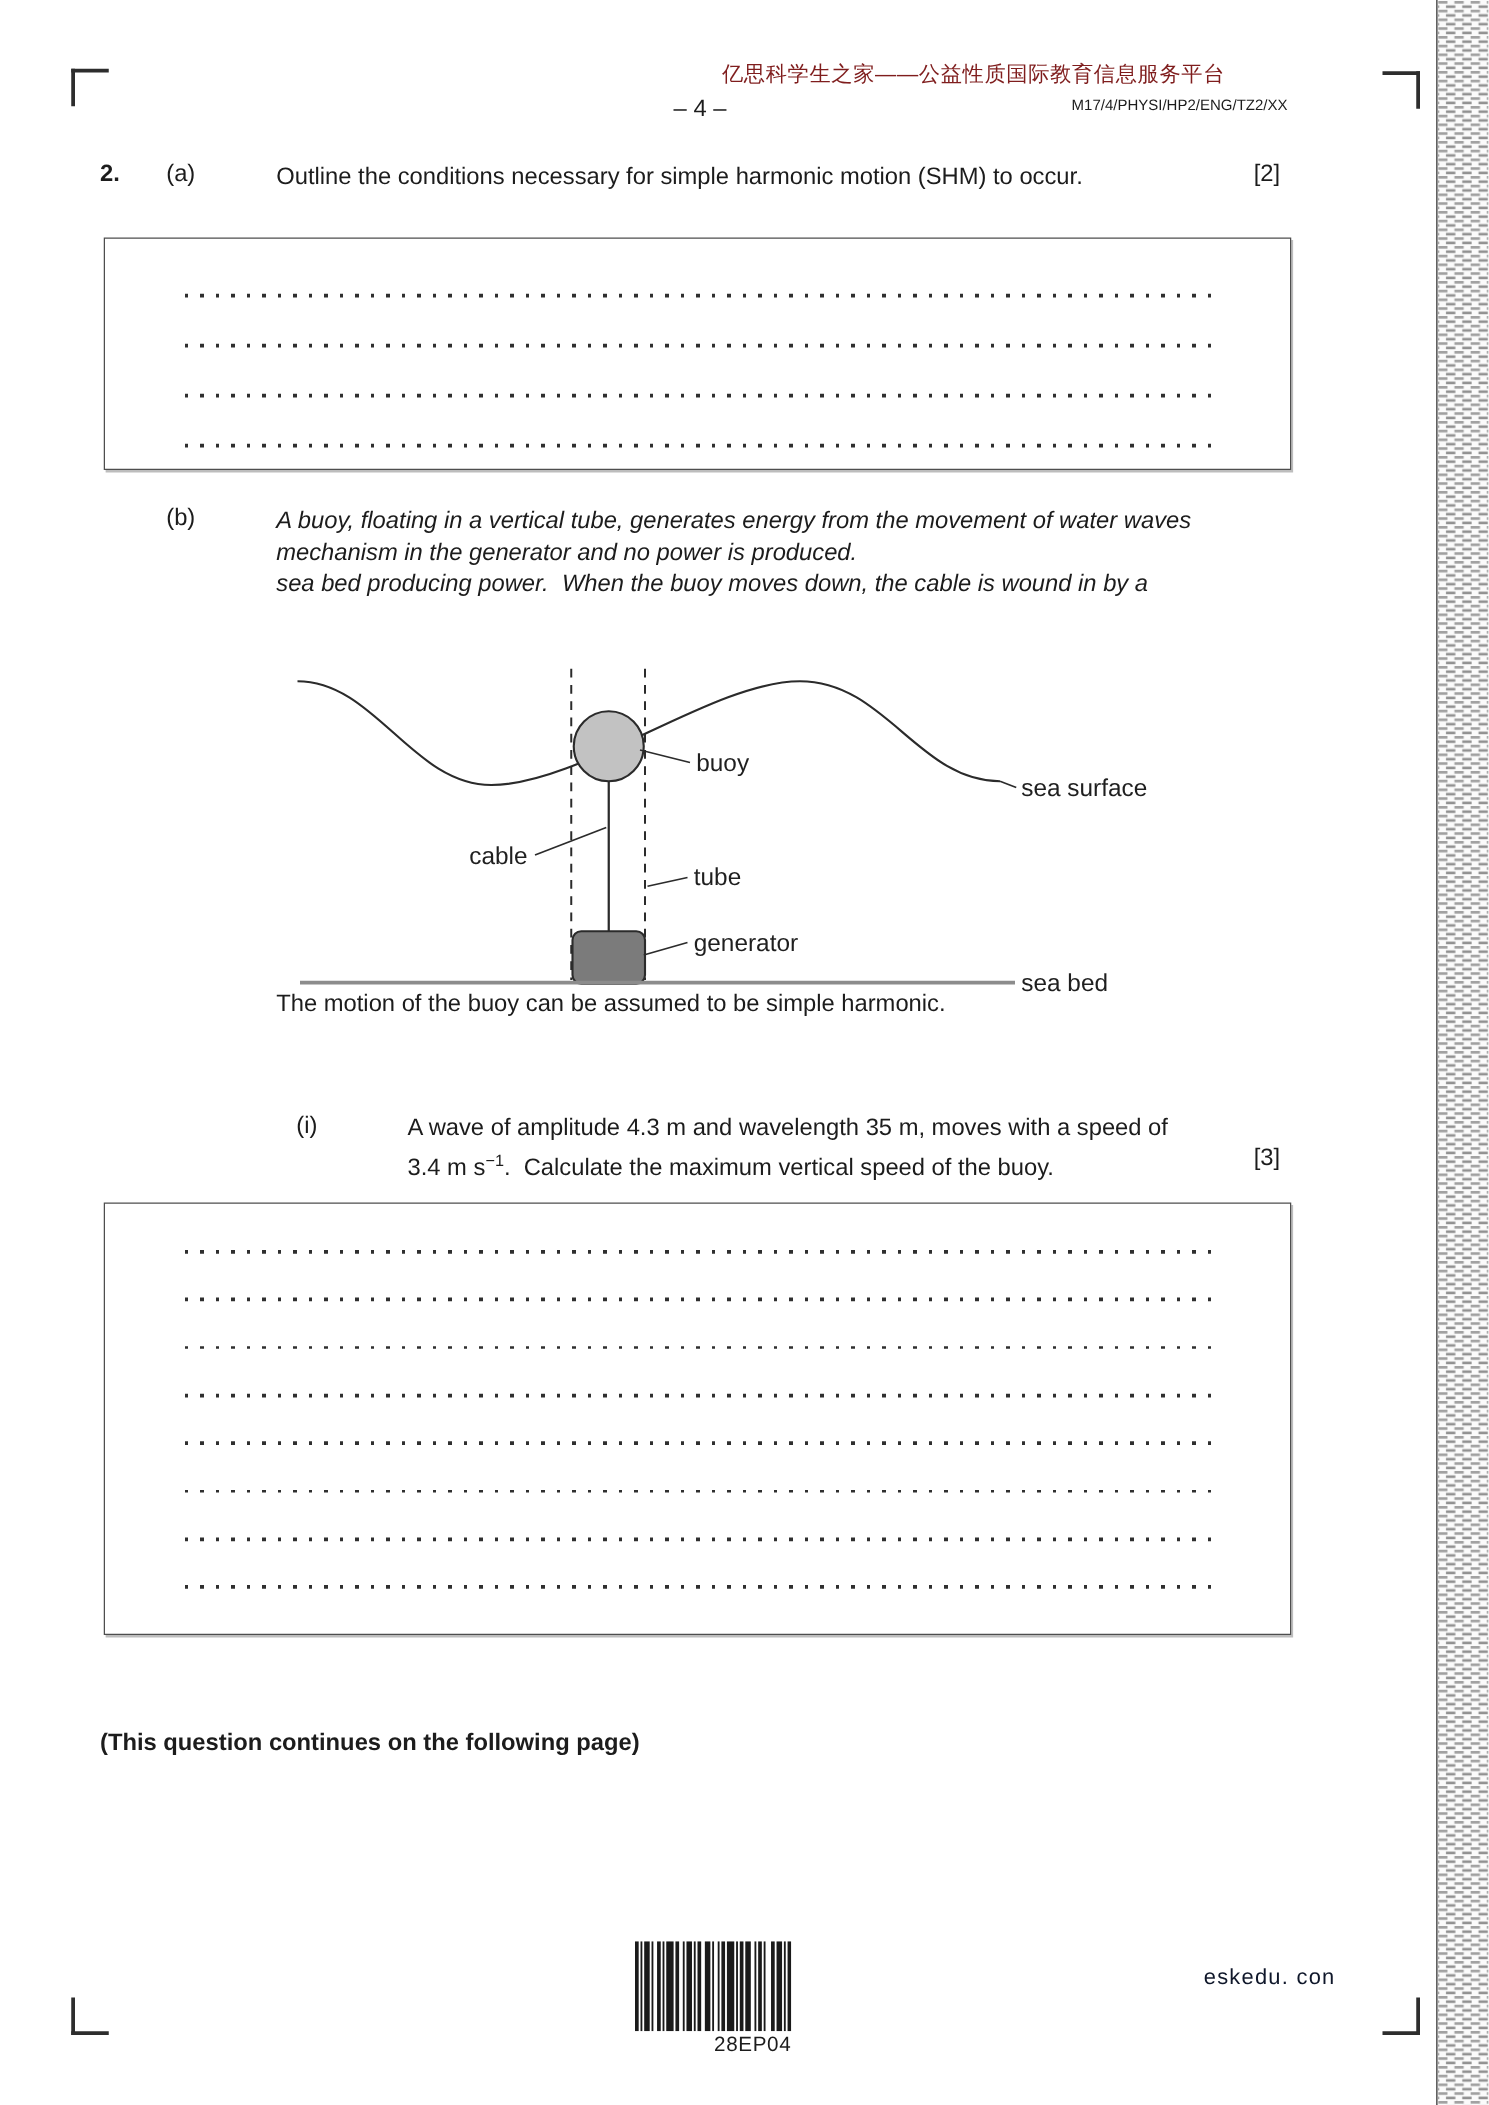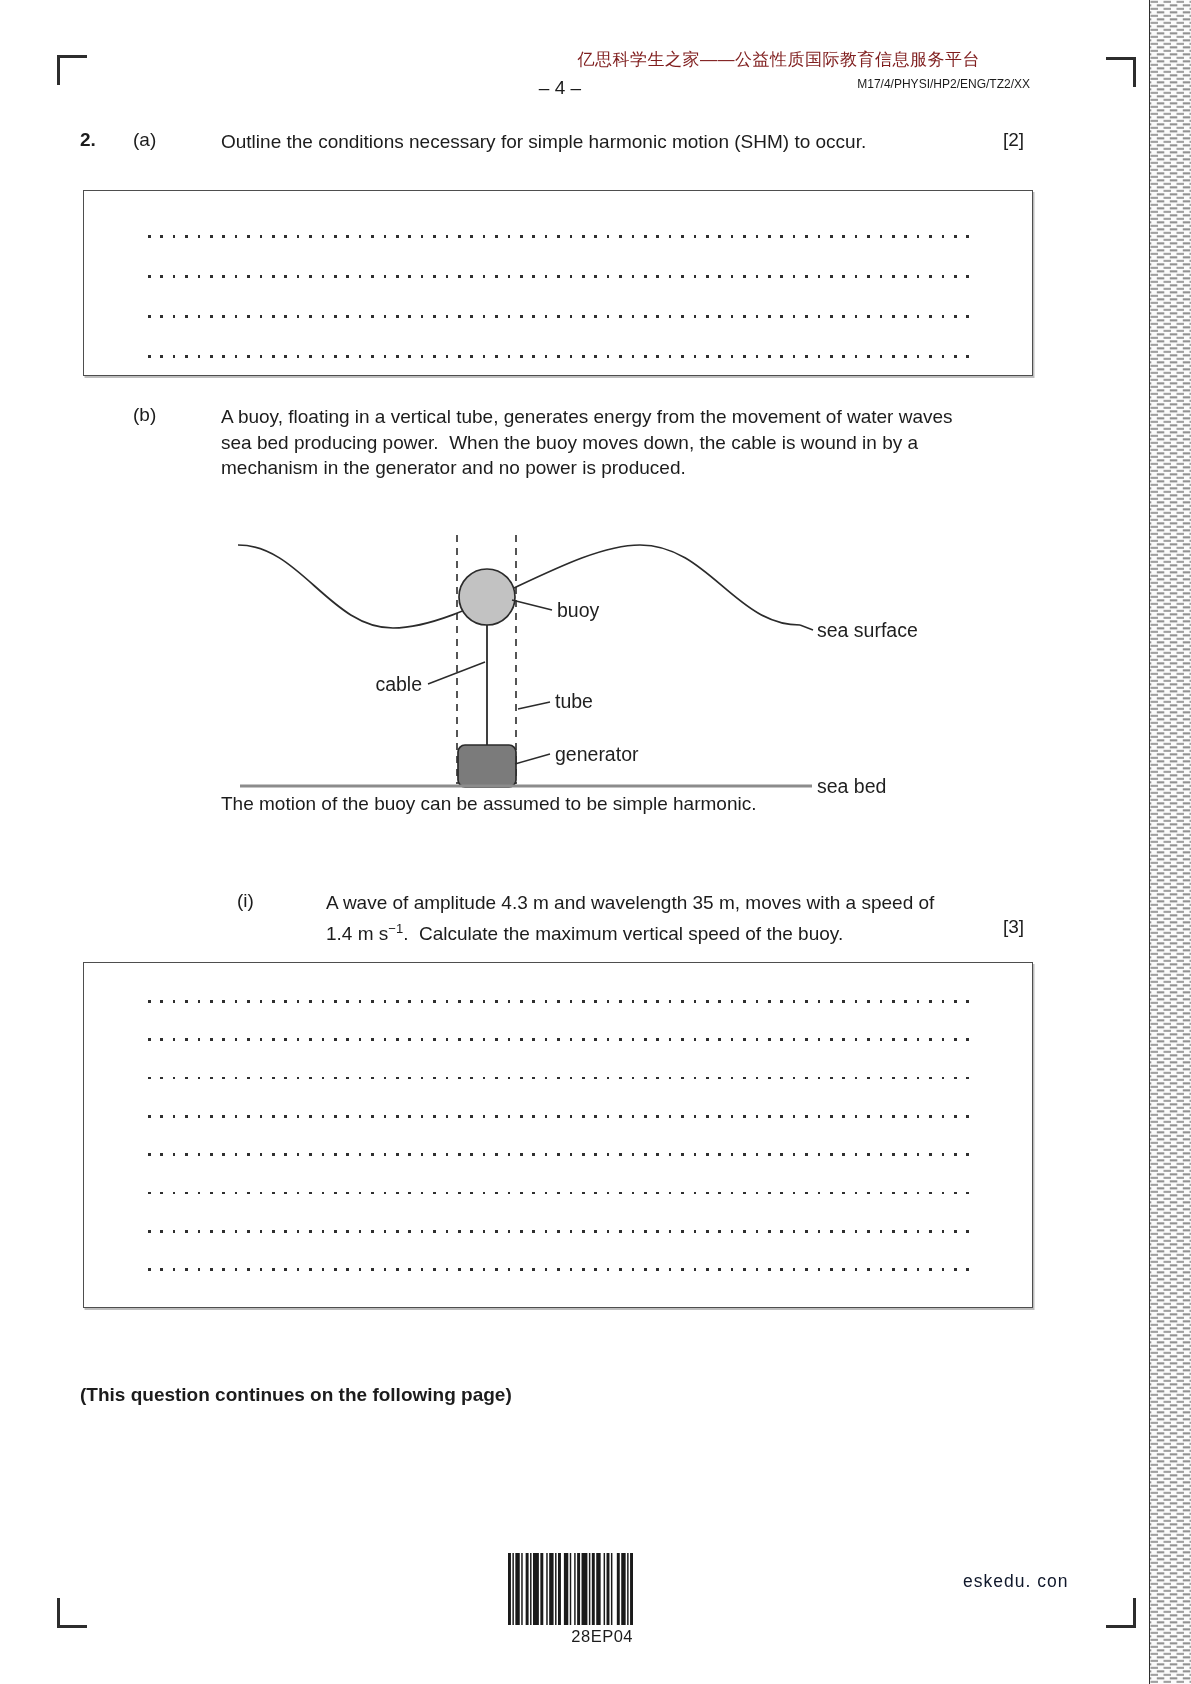--- a/index.html
+++ b/index.html
@@ -79,24 +79,24 @@
   <div class="abs marks" style="left:1003px; top:129px;">[2]</div>
 
   <div class="abs answer-box" style="top:190px; height:184px;">
       <div class="dotline" style="top: 44px;"></div>
       <div class="dotline" style="top: 84px;"></div>
       <div class="dotline" style="top: 124px;"></div>
       <div class="dotline" style="top: 164px;"></div>
     </div>
 
   <div class="abs part-label" style="left:133px; top:404px;">(b)</div>
-  <div class="abs body-text" style="left:185px; top:404px;">
+  <div class="abs body-text" style="left:185px; top:404px;font-style:italic;">
     <div class="preline">A buoy, floating in a vertical tube, generates energy from the movement of water waves</div>
+    <div class="preline">mechanism in the generator and no power is produced.</div>
     <div class="preline">sea bed producing power.  When the buoy moves down, the cable is wound in by a</div>
-    <div class="preline">mechanism in the generator and no power is produced.</div>
   </div>
 
   <svg class="abs diagram" viewBox="0 0 700 270">
 
     <line x1="227" y1="8" x2="227" y2="257" stroke="#2b2b2b" stroke-width="1.6" stroke-dasharray="7 6"></line>
     <line x1="286" y1="8" x2="286" y2="257" stroke="#2b2b2b" stroke-width="1.6" stroke-dasharray="7 6"></line>
 
     <path d="M 8 18 C 70 18, 100 101, 163 101 C 235 101, 340 18, 410 18 C 478 18, 505 98, 570 98" fill="none" stroke="#2b2b2b" stroke-width="1.7"></path>
 
     <line x1="257" y1="96" x2="257" y2="220" stroke="#2b2b2b" stroke-width="1.8"></line>
@@ -119,21 +119,21 @@
     <text x="325" y="181">tube</text>
     <text x="325" y="234">generator</text>
     <text x="587" y="266">sea bed</text>
   </svg>
 
   <div class="abs body-text" style="left:185px; top:791px;">The motion of the buoy can be assumed to be simple harmonic.</div>
 
   <div class="abs part-label" style="left:237px; top:890px;">(i)</div>
   <div class="abs body-text" style="left:290px; top:890px;">
     <div class="preline">A wave of amplitude 4.3 m and wavelength 35 m, moves with a speed of</div>
-    <div class="preline"><span>1.4 m s</span><sup style="font-size:13px;">−1</sup><span>.  Calculate the maximum vertical speed of the buoy.</span></div>
+    <div class="preline"><span>3.4 m s</span><sup style="font-size:13px;">−1</sup><span>.  Calculate the maximum vertical speed of the buoy.</span></div>
   </div>
   <div class="abs marks" style="left:1003px; top:916px;">[3]</div>
 
   <div class="abs answer-box" style="top:962px; height:344px;">
       <div class="dotline" style="top: 37px;"></div>
       <div class="dotline" style="top: 75.3px;"></div>
       <div class="dotline" style="top: 113.6px;"></div>
       <div class="dotline" style="top: 151.9px;"></div>
       <div class="dotline" style="top: 190.2px;"></div>
       <div class="dotline" style="top: 228.5px;"></div>

